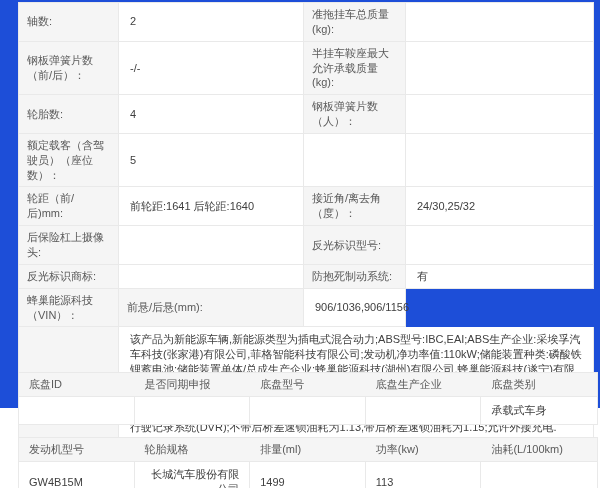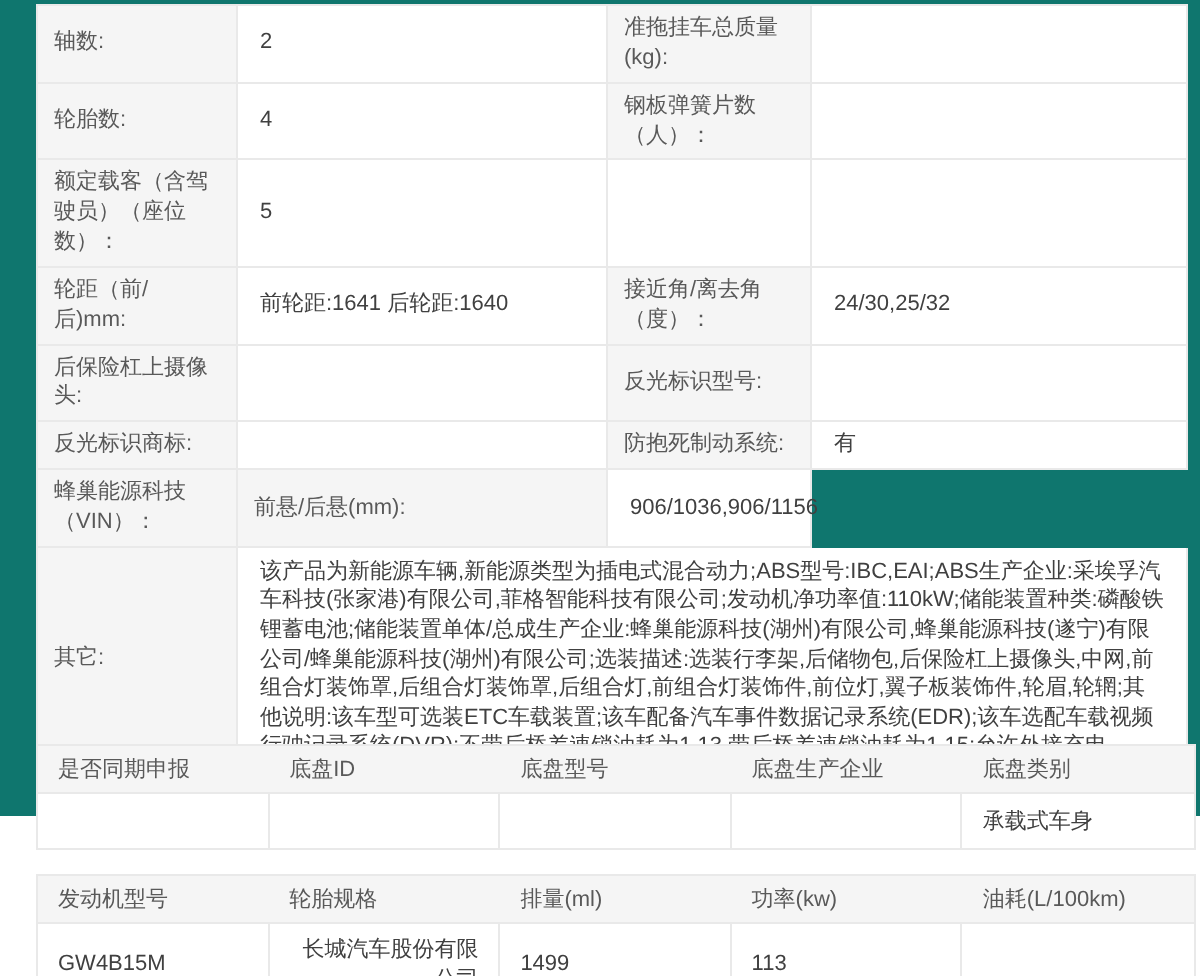--- a/index.html
+++ b/index.html
@@ -1,21 +1,21 @@
 <!DOCTYPE html>
 <html><head>
 <meta charset="utf-8">
 <style>
   html,body{margin:0;padding:0;}
   body{
     width:600px;height:488px;overflow:hidden;background:#ffffff;
     font-family:"Liberation Sans","DejaVu Sans",sans-serif;
     color:#555;-webkit-font-smoothing:antialiased;
   }
-  .page{position:relative;width:600px;height:408px;background:#0f766e;text-decoration:underline;}
+  .page{position:relative;width:600px;height:408px;background:#1d4ed8;text-decoration:underline;}
 
   
   .spec-table{
     position:absolute;left:18px;top:2px;width:575px;
     border-top:1px solid #e9e9e9;border-left:1px solid #e9e9e9;
     font-size:11px;
   }
   .spec-row{display:grid;grid-template-columns:100px 185px 102px 188px;}
   .spec-row.full{grid-template-columns:100px 475px;}
   .cell{
@@ -70,20 +70,26 @@
   <div class="spec-table">
 
     <div class="spec-row r28">
       <div class="cell label">轴数:</div>
       <div class="cell value">2</div>
       <div class="cell label">准拖挂车总质量(kg):</div>
       <div class="cell value"></div>
     </div>
 
 
+    <div class="spec-row r37">
+      <div class="cell label">钢板弹簧片数（前/后）：</div>
+      <div class="cell value">-/-</div>
+      <div class="cell label">半挂车鞍座最大允许承载质量(kg):</div>
+      <div class="cell value"></div>
+    </div>
 
     <div class="spec-row r26">
       <div class="cell label">轮胎数:</div>
       <div class="cell value">4</div>
       <div class="cell label">钢板弹簧片数（人）：</div>
       <div class="cell value"></div>
     </div>
 
     <div class="spec-row r33">
       <div class="cell label">额定载客（含驾驶员）（座位数）：</div>
@@ -126,22 +132,22 @@
 
     <div class="spec-row full r20">
       <div class="cell label">说明:</div>
       <div class="cell value"></div>
     </div>
 
   </div>
 
   <div class="grid-table chassis-table">
     <div class="g-head">
+      <div class="hcell">底盘ID</div>
       <div class="hcell">是否同期申报</div>
-      <div class="hcell">底盘ID</div>
       <div class="hcell">底盘型号</div>
       <div class="hcell">底盘生产企业</div>
       <div class="hcell">底盘类别</div>
     </div>
     <div class="g-body">
       <div class="dcell"></div>
       <div class="dcell"></div>
       <div class="dcell"></div>
       <div class="dcell"></div>
       <div class="dcell">承载式车身</div>

